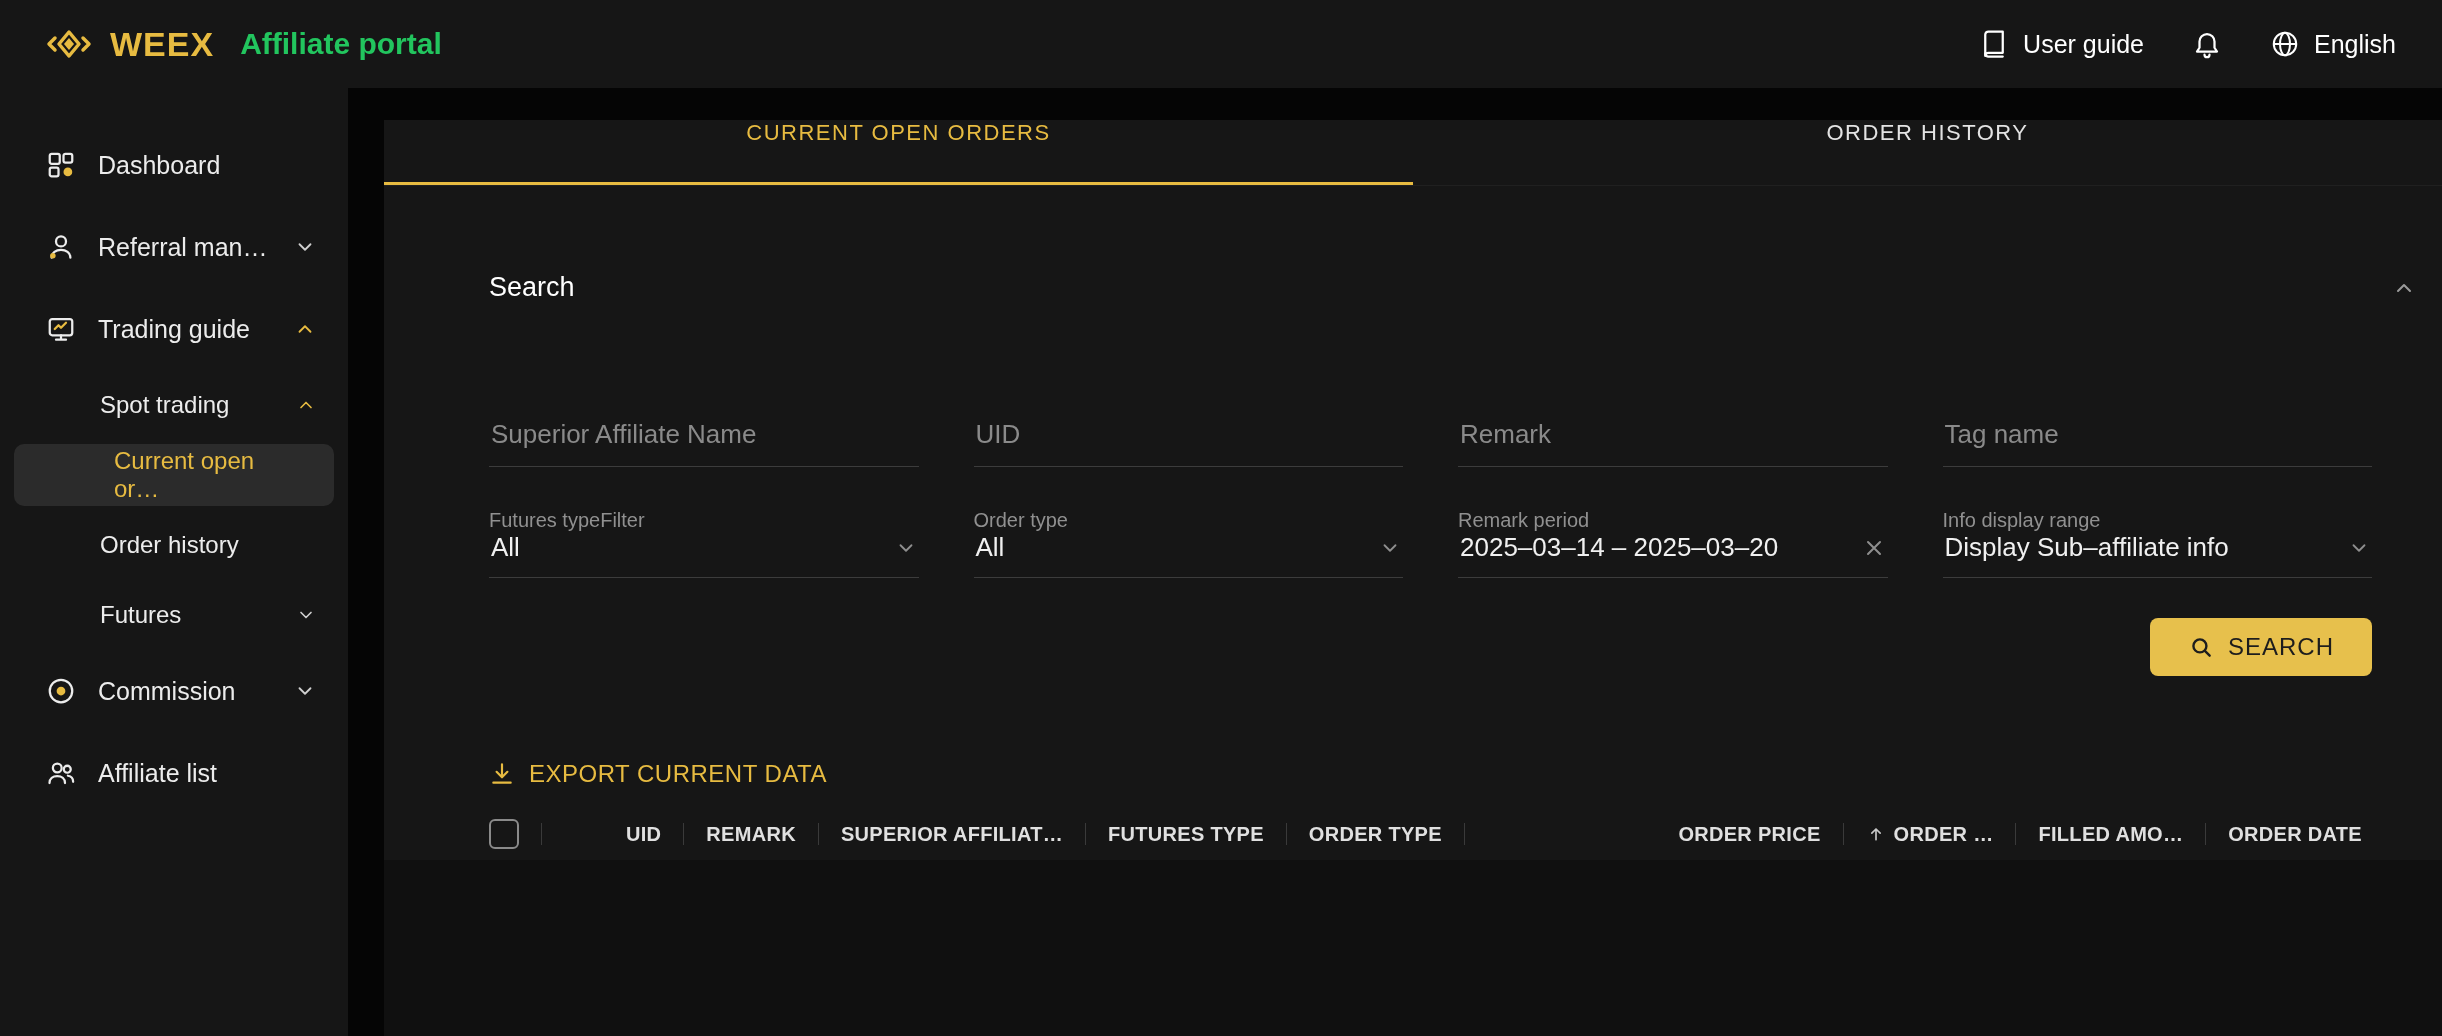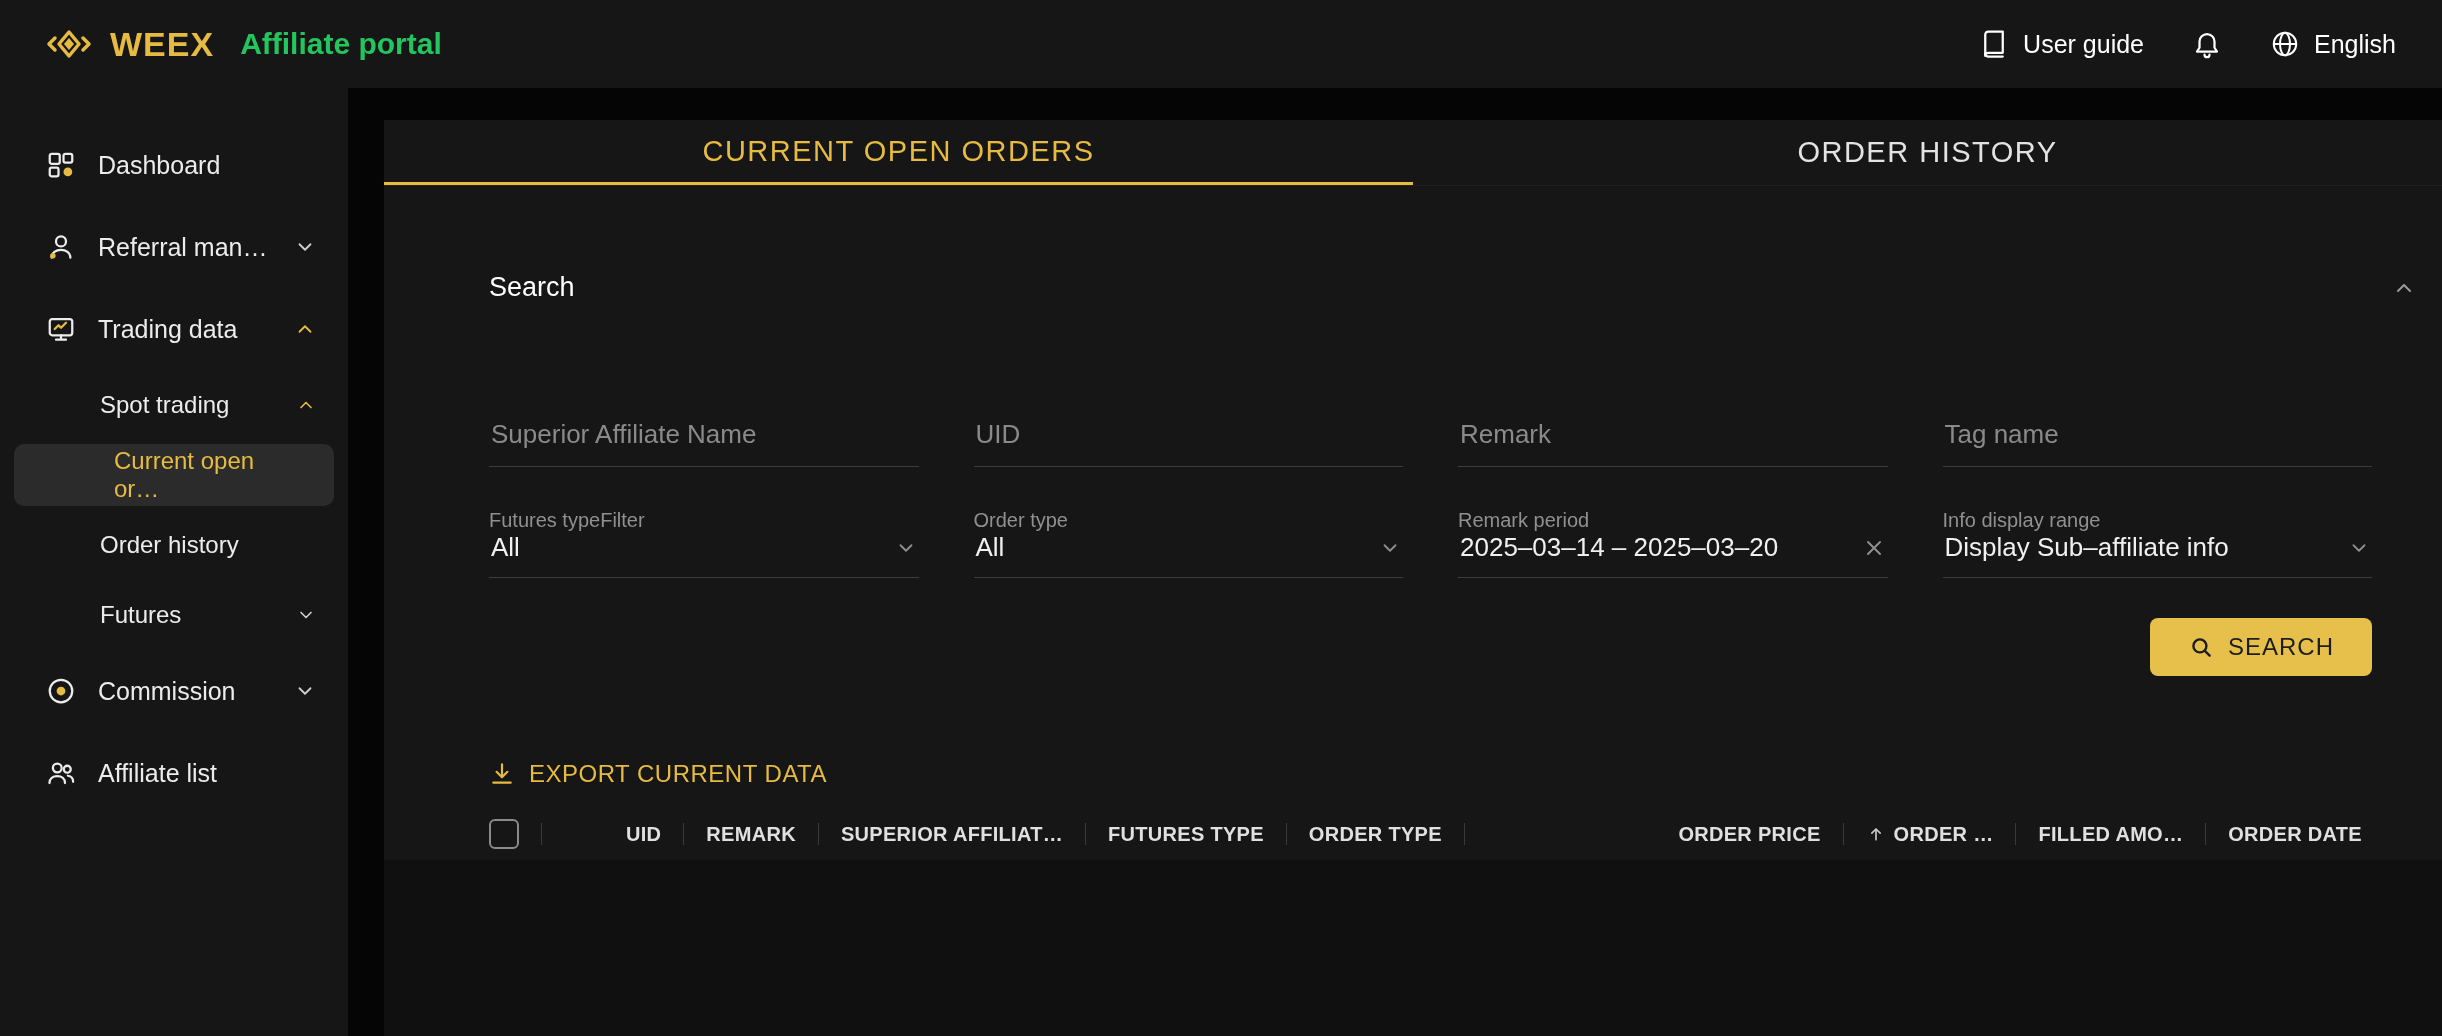--- a/index.html
+++ b/index.html
@@ -30,22 +30,22 @@
   .chev-gold { color:#e7bb41 !important; }
   .side-active {
     background:#2b2b2b; border-radius:10px; margin:4px 14px; 
     height:62px; color:#e7bb41;
   }
   .main { flex:1; padding:32px 0 0 36px; }
   .panel { background:#161616; height:100%; display:flex; flex-direction:column; }
   
   .tabs { display:flex; height:66px; border-bottom:1px solid #202020; flex-shrink:0; }
   .tab {
-    flex:1; display:flex; align-items:center; justify-content:center;
-    font-size:29px; letter-spacing:1.5px; color:#e3e3e3; cursor:pointer;
+    flex:1; display:flex; align-items:flex-start; justify-content:center;
+    font-size:22px; letter-spacing:1.5px; color:#e3e3e3; cursor:pointer;
   }
   .tab-active { color:#e7bb41; border-bottom:3px solid #e7bb41; }
   
   .search-head {
     display:flex; justify-content:space-between; align-items:center;
     padding:86px 26px 0 105px; font-size:27px; color:#ffffff;
   }
   .search-head .chev { color:#9a9a9a; cursor:pointer; display:flex; }
   .f-grid { display:grid; grid-template-columns:repeat(4,1fr); gap:55px; padding:0 70px 0 105px; }
   .row1 { margin-top:116px; }
@@ -174,21 +174,21 @@
       </div>
 
       <div class="side-item">
         <span>
           <svg width="30" height="30" viewBox="0 0 24 24" fill="none" stroke="#ececec" stroke-width="1.8" stroke-linecap="round" stroke-linejoin="round">
             <rect x="3" y="4" width="18" height="13" rx="2"></rect>
             <path d="M12 17v3M8 20.5h8"></path>
             <path d="M7 12l3-3 2 2 4-4" stroke="#e7bb41"></path>
           </svg>
         </span>
-        <span>Trading data</span>
+        <span>Trading guide</span>
         <span class="chev chev-gold">
           <svg width="22" height="22" viewBox="0 0 24 24" fill="none" stroke="currentColor" stroke-width="2" stroke-linecap="round" stroke-linejoin="round">
               <path d="M6 15l6-6 6 6"></path>
             </svg>
         </span>
       </div>
 
       <div class="side-item side-sub">
         <span>Spot trading</span>
         <span class="chev chev-gold">

